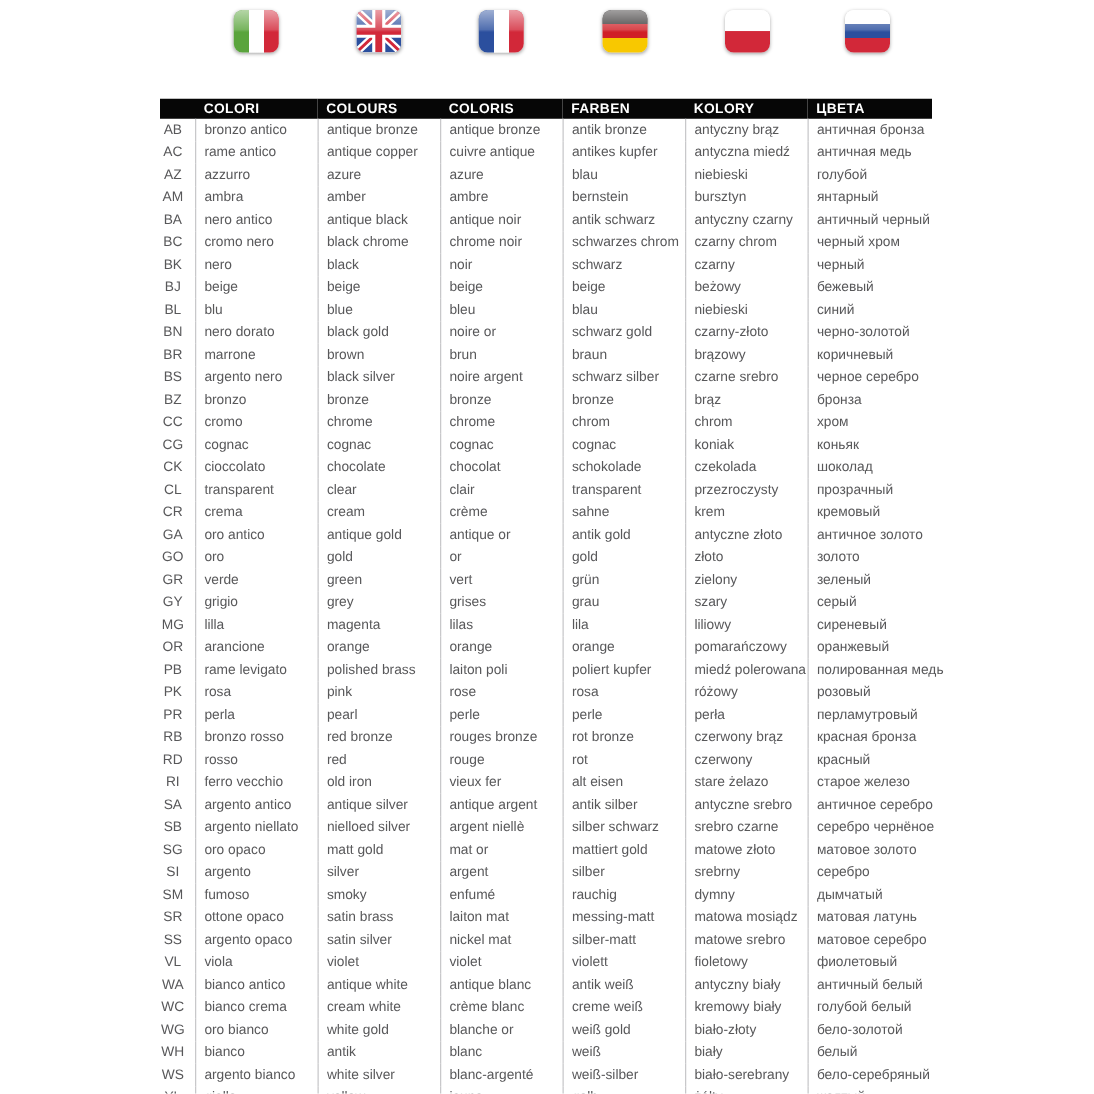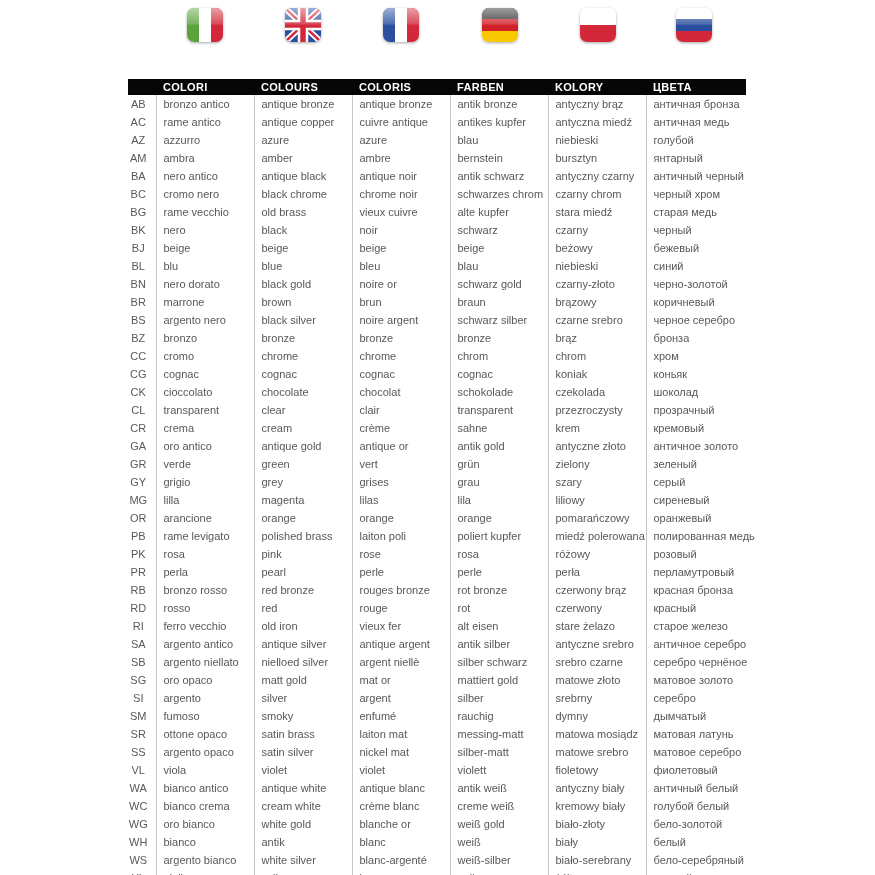--- a/index.html
+++ b/index.html
@@ -171,29 +171,20 @@
         <tr>
           <td class="code">BC</td>
           <td class="lang">cromo nero</td>
           <td class="lang">black chrome</td>
           <td class="lang">chrome noir</td>
           <td class="lang">schwarzes chrom</td>
           <td class="lang">czarny chrom</td>
           <td class="lang">черный хром</td>
         </tr>
         <tr>
-          <td class="code">BG</td>
-          <td class="lang">rame vecchio</td>
-          <td class="lang">old brass</td>
-          <td class="lang">vieux cuivre</td>
-          <td class="lang">alte kupfer</td>
-          <td class="lang">stara miedź</td>
-          <td class="lang">старая медь</td>
-        </tr>
-        <tr>
           <td class="code">BK</td>
           <td class="lang">nero</td>
           <td class="lang">black</td>
           <td class="lang">noir</td>
           <td class="lang">schwarz</td>
           <td class="lang">czarny</td>
           <td class="lang">черный</td>
         </tr>
         <tr>
           <td class="code">BJ</td>
@@ -297,20 +288,29 @@
         <tr>
           <td class="code">GA</td>
           <td class="lang">oro antico</td>
           <td class="lang">antique gold</td>
           <td class="lang">antique or</td>
           <td class="lang">antik gold</td>
           <td class="lang">antyczne złoto</td>
           <td class="lang">античное золото</td>
         </tr>
         <tr>
+          <td class="code">GO</td>
+          <td class="lang">oro</td>
+          <td class="lang">gold</td>
+          <td class="lang">or</td>
+          <td class="lang">gold</td>
+          <td class="lang">złoto</td>
+          <td class="lang">золото</td>
+        </tr>
+        <tr>
           <td class="code">GR</td>
           <td class="lang">verde</td>
           <td class="lang">green</td>
           <td class="lang">vert</td>
           <td class="lang">grün</td>
           <td class="lang">zielony</td>
           <td class="lang">зеленый</td>
         </tr>
         <tr>
           <td class="code">GY</td>

